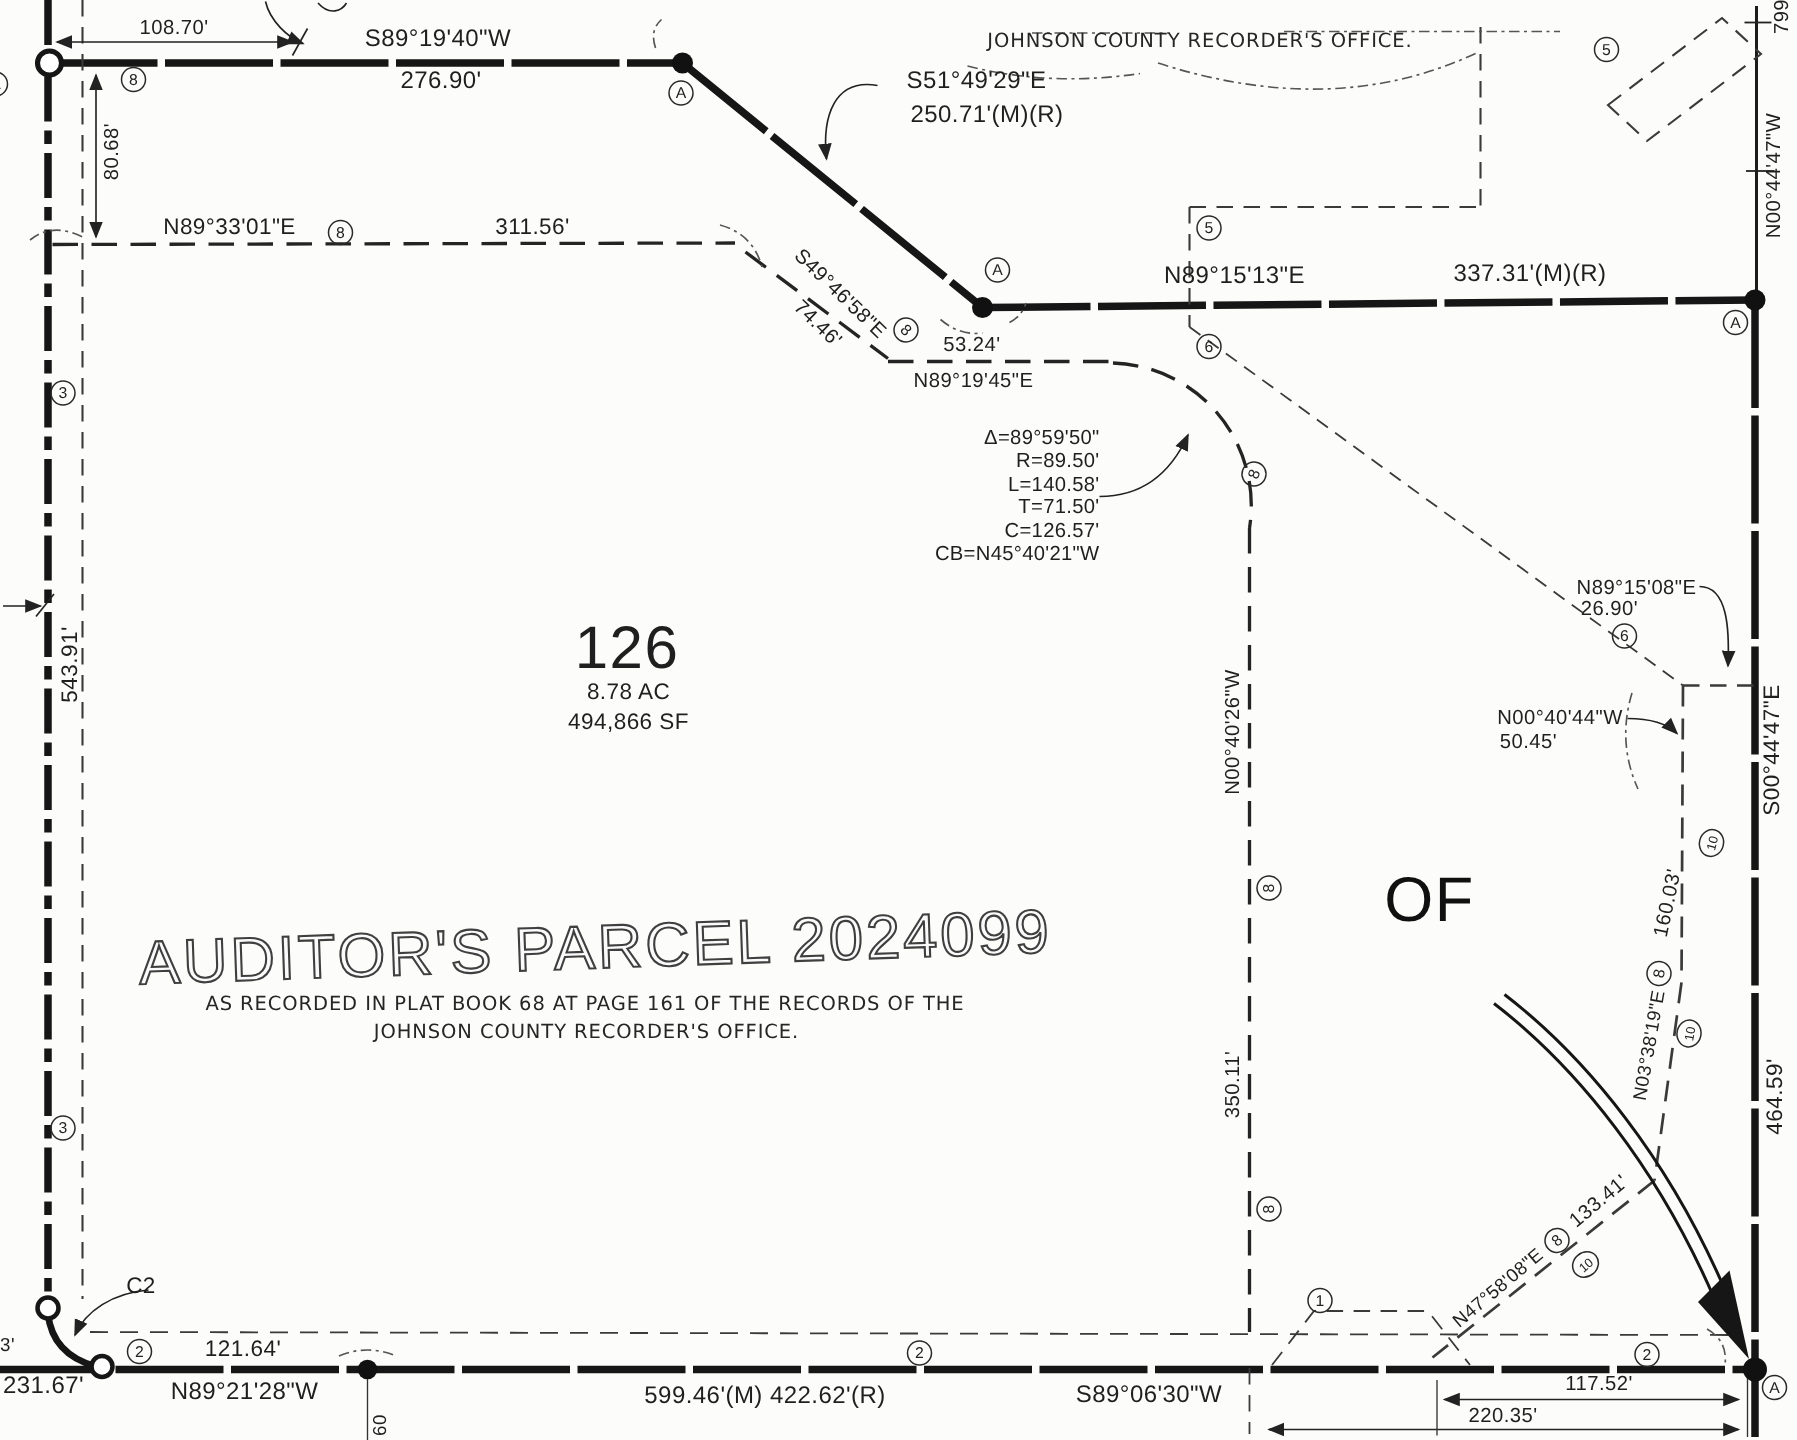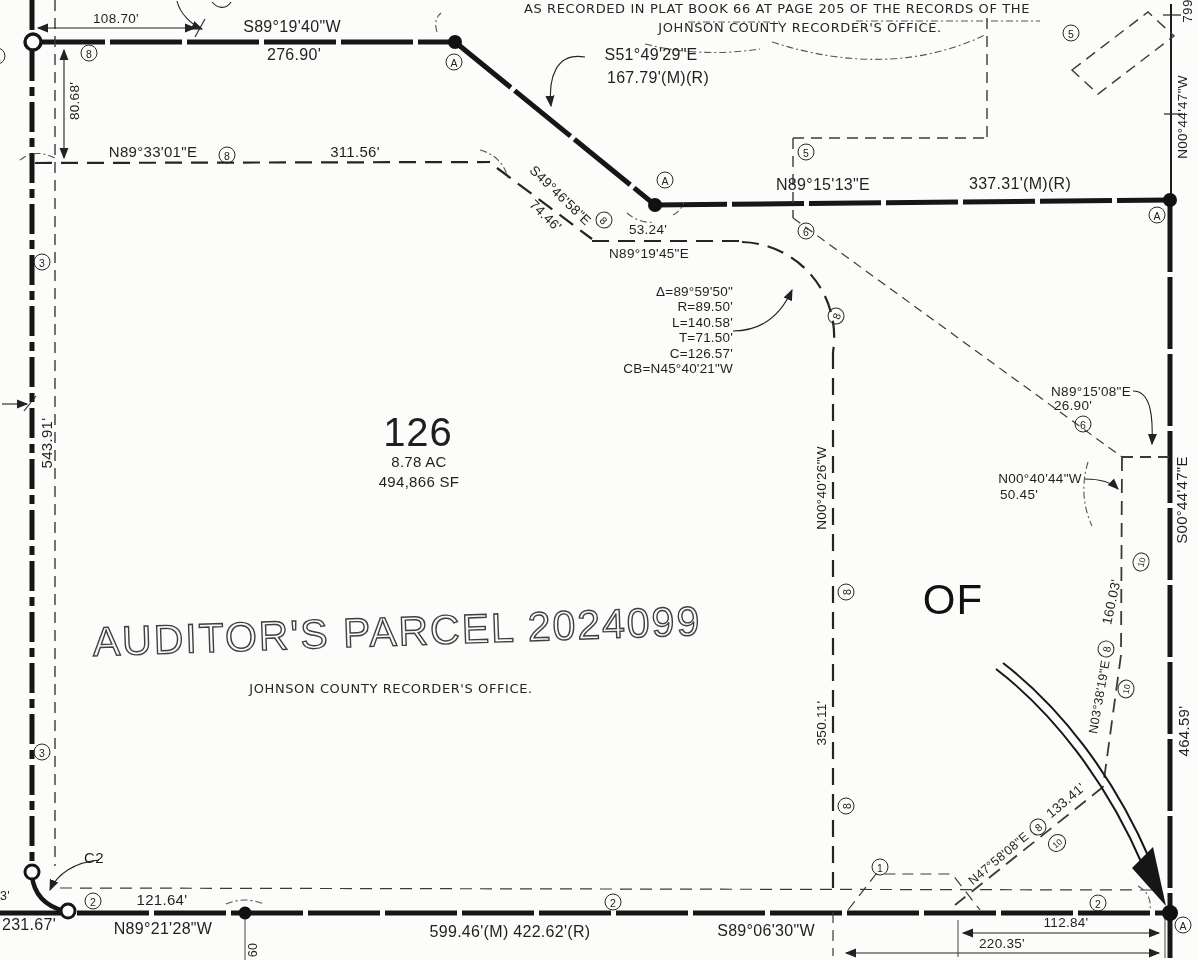--- a/index.html
+++ b/index.html
@@ -125,29 +125,28 @@
     <circle cx="32" cy="872" r="7" fill="#fff" stroke="#161616" stroke-width="3"></circle>
     <circle cx="68" cy="911" r="7" fill="#fff" stroke="#161616" stroke-width="3"></circle>
     <circle cx="455" cy="42" r="7" fill="#111"></circle>
     <circle cx="655" cy="205" r="7" fill="#111"></circle>
     <circle cx="1170" cy="200" r="7" fill="#111"></circle>
     <circle cx="1170" cy="913" r="8" fill="#111"></circle>
     <circle cx="245" cy="913" r="6.5" fill="#111"></circle>
   </g>
 </svg>
 
-<div class="lb hand" style="left:777px;top:9px">AS RECORDED IN PLAT BOOK 66 AT PAGE 205 OF THE RECORDS OF THE</div>
 <div class="lb hand" style="left:800px;top:28px">JOHNSON COUNTY RECORDER'S OFFICE.</div>
 
 <div class="lb sm" style="left:116px;top:19px">108.70'</div>
 <div class="lb md16" style="left:292px;top:27px">S89°19'40"W</div>
 <div class="lb md16" style="left:294px;top:55px">276.90'</div>
 
 <div class="lb md16" style="left:651px;top:55px">S51°49'29"E</div>
-<div class="lb md16" style="left:658px;top:78px">167.79'(M)(R)</div>
+<div class="lb md16" style="left:658px;top:78px">250.71'(M)(R)</div>
 
 <div class="lb sm" style="left:75px;top:101px;transform:translate(-50%,-50%) rotate(-90deg)">80.68'</div>
 <div class="lb" style="left:153px;top:152px">N89°33'01"E</div>
 <div class="lb" style="left:355px;top:152px">311.56'</div>
 
 <div class="lb sm" style="left:560px;top:196px;transform:translate(-50%,-50%) rotate(44deg)">S49°46'58"E</div>
 <div class="lb sm" style="left:545px;top:216px;transform:translate(-50%,-50%) rotate(44deg)">74.46'</div>
 <div class="lb sm" style="left:648px;top:230px">53.24'</div>
 <div class="lb sm" style="left:649px;top:254px">N89°19'45"E</div>
 
@@ -161,20 +160,21 @@
   <div>T=71.50'</div>
   <div>C=126.57'</div>
   <div>CB=N45°40'21"W</div>
 </div>
 
 <div class="lb num" style="left:418px;top:432px">126</div>
 <div class="lb" style="left:419px;top:462px">8.78 AC</div>
 <div class="lb" style="left:419px;top:482px">494,866 SF</div>
 
 <div class="lb outline" style="left:397px;top:632px;transform:translate(-50%,-50%) rotate(-2deg)">AUDITOR'S PARCEL 2024099</div>
+<div class="lb hand" style="left:390px;top:670px">AS RECORDED IN PLAT BOOK 68 AT PAGE 161 OF THE RECORDS OF THE</div>
 <div class="lb hand" style="left:391px;top:689px">JOHNSON COUNTY RECORDER'S OFFICE.</div>
 
 <div class="lb big" style="left:953px;top:600px">OF</div>
 
 <div class="lb" style="left:47px;top:443px;transform:translate(-50%,-50%) rotate(-90deg)">543.91'</div>
 <div class="lb sm" style="left:822px;top:488px;transform:translate(-50%,-50%) rotate(-90deg)">N00°40'26"W</div>
 <div class="lb sm" style="left:822px;top:723px;transform:translate(-50%,-50%) rotate(-90deg)">350.11'</div>
 
 <div class="lb sm" style="left:1091px;top:392px">N89°15'08"E</div>
 <div class="lb sm" style="left:1073px;top:406px">26.90'</div>
@@ -192,21 +192,21 @@
 <div class="lb sm" style="left:1066px;top:801px;transform:translate(-50%,-50%) rotate(-40deg)">133.41'</div>
 
 <div class="lb" style="left:94px;top:858px">C2</div>
 <div class="lb" style="left:162px;top:900px">121.64'</div>
 <div class="lb md16" style="left:163px;top:929px">N89°21'28"W</div>
 <div class="lb md16" style="left:29px;top:925px">231.67'</div>
 <div class="lb xs" style="left:5px;top:897px">3'</div>
 
 <div class="lb md16" style="left:510px;top:932px">599.46'(M) 422.62'(R)</div>
 <div class="lb md16" style="left:766px;top:931px">S89°06'30"W</div>
-<div class="lb sm" style="left:1066px;top:923px">112.84'</div>
+<div class="lb sm" style="left:1066px;top:923px">117.52'</div>
 <div class="lb sm" style="left:1002px;top:944px">220.35'</div>
 <div class="lb xs" style="left:254px;top:950px;transform:translate(-50%,-50%) rotate(-90deg)">60</div>
 
 <div class="cm" style="left:-3px;top:56px">A</div>
 <div class="cm" style="left:89px;top:53px">8</div>
 <div class="cm" style="left:227px;top:155px">8</div>
 <div class="cm" style="left:42px;top:262px">3</div>
 <div class="cm" style="left:42px;top:752px">3</div>
 <div class="cm" style="left:454px;top:62px">A</div>
 <div class="cm" style="left:665px;top:180px">A</div>

